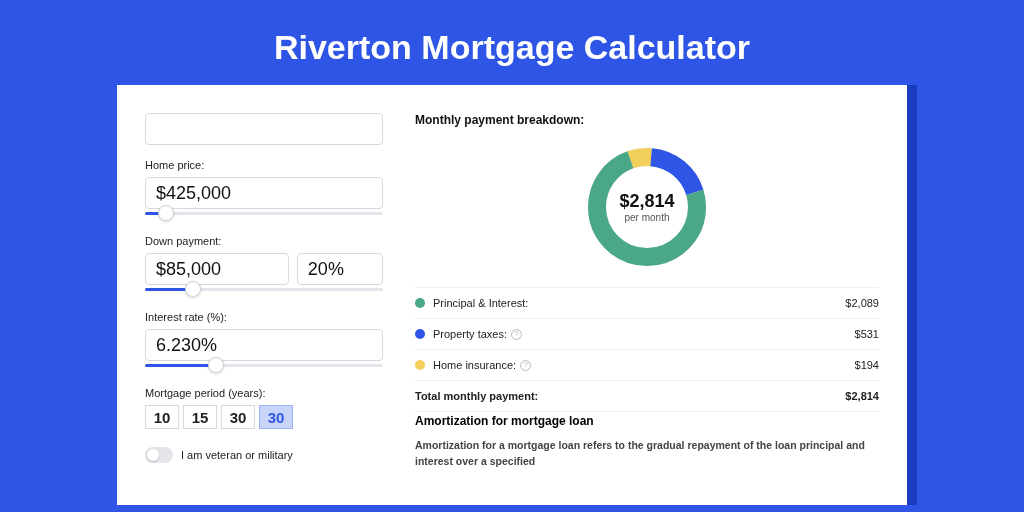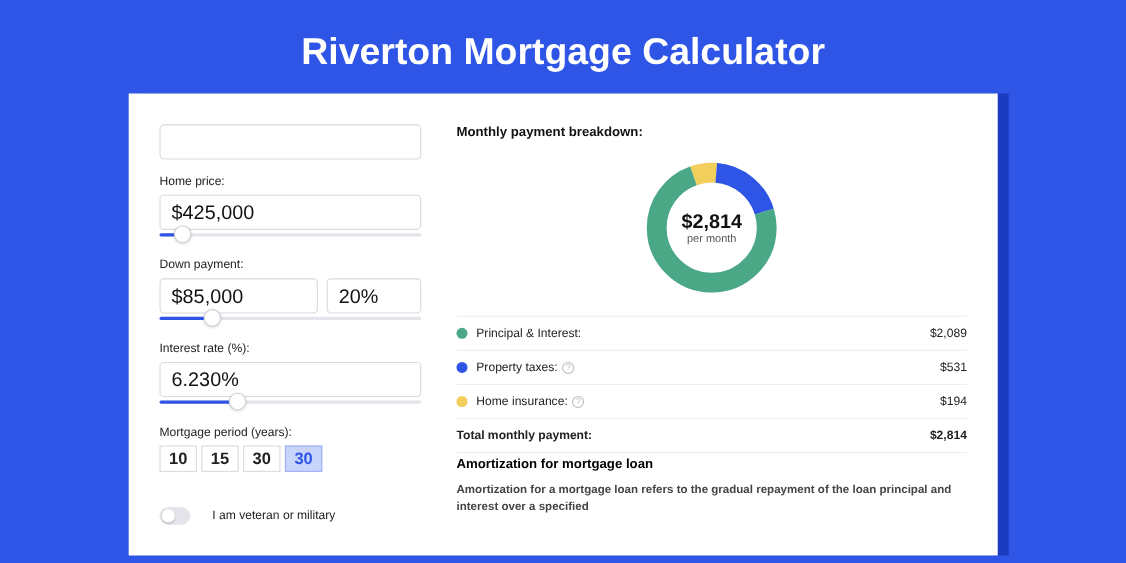--- a/index.html
+++ b/index.html
@@ -88,21 +88,21 @@
     font-weight: 600;
     color: #222;
     display: flex; align-items: center; justify-content: center;
     cursor: pointer;
   }
   .period-btn.active {
     background: #c9d4fb;
     border-color: #9eb0f5;
     color: #2f55e6;
   }
-  .toggle-row { display: flex; align-items: center; gap: 20px; margin-top: 32px; }
+  .toggle-row { display: flex; align-items: center; gap: 8px; margin-top: 18px; }
   .toggle {
     width: 28px; height: 16px;
     border-radius: 10px;
     background: #e4e4ea;
     position: relative;
   }
   .toggle::after {
     content: '';
     position: absolute;
     width: 12px; height: 12px;

